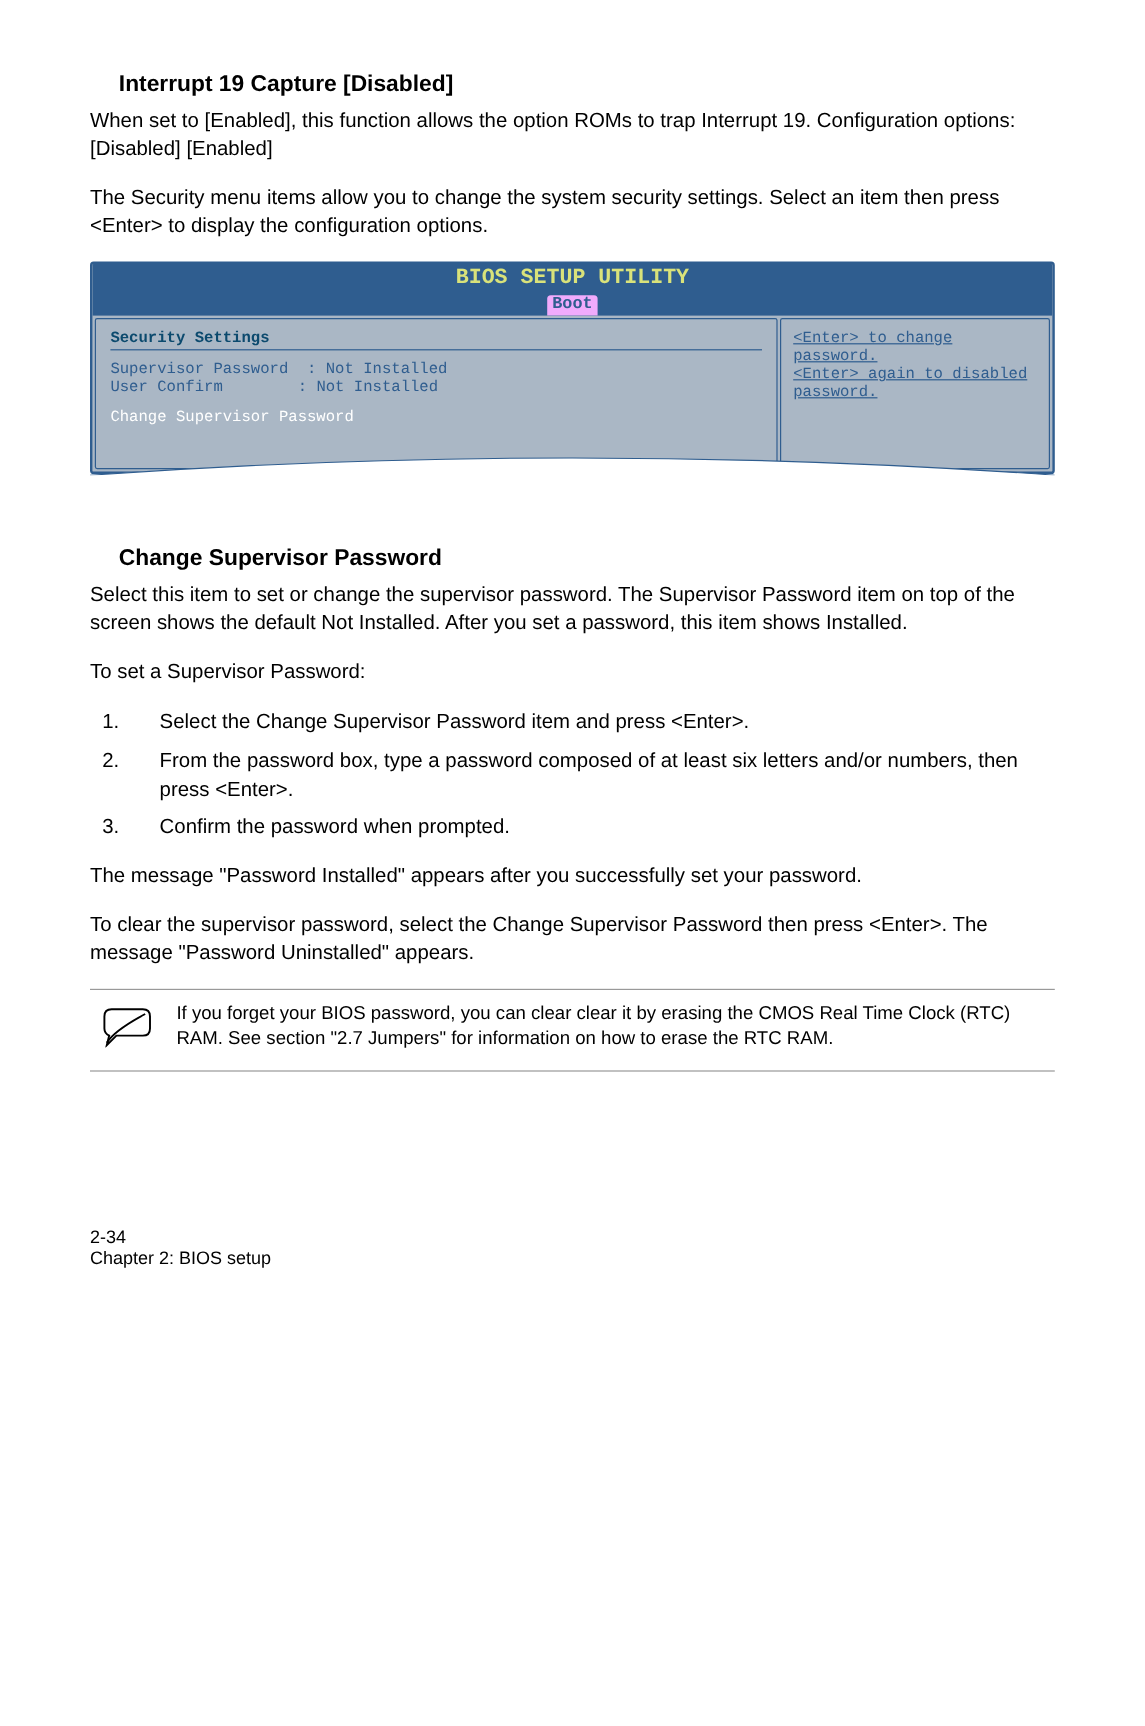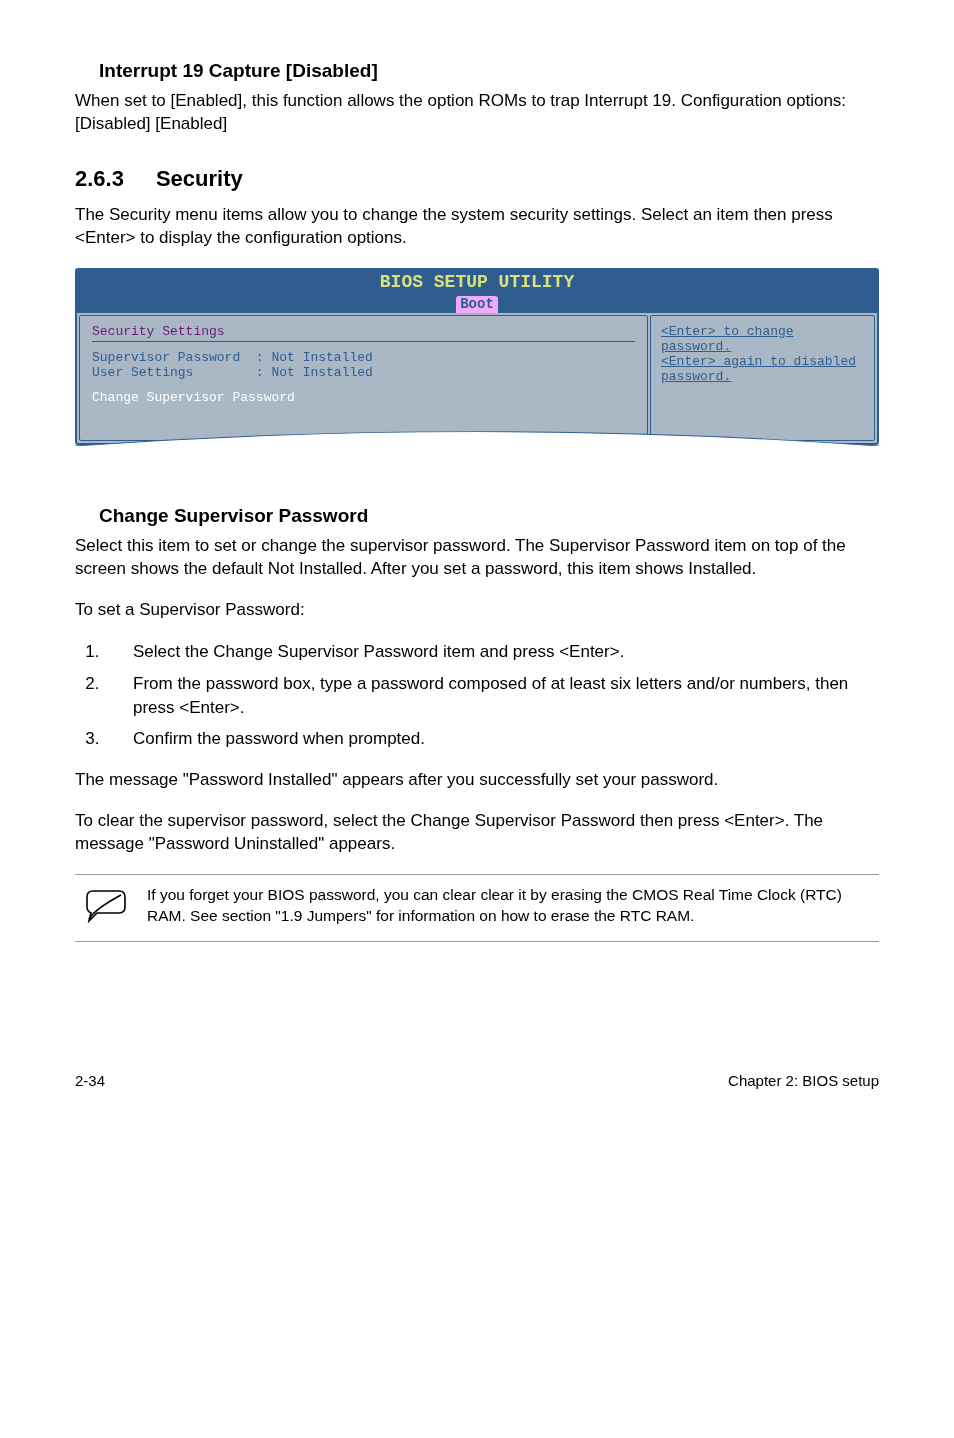--- a/index.html
+++ b/index.html
@@ -83,22 +83,22 @@
       padding: 8px 12px 20px 12px;
       font-family: "Courier New", monospace;
       font-size: 13px;
       color: #2f5d8f;
       border: 1px solid #2f5d8f;
       margin: 2px;
       border-radius: 2px;
       position: relative;
     }
     .bios-settings-title {
-      font-weight: normal;
-      color: #701a75;
+      font-weight: bold;
+      color: #0c4a6e;
       margin-bottom: 2px;
     }
     .bios-divider {
       height: 1px;
       background: #2f5d8f;
       margin: 2px 0 8px 0;
     }
     .bios-row {
       white-space: pre;
       color: #2f5d8f;
@@ -163,51 +163,49 @@
       flex-shrink: 0;
       padding-left: 10px;
       padding-top: 4px;
     }
     .note-text {
       font-size: 15.5px;
       line-height: 1.35;
     }
     .footer {
       display: flex;
-      justify-content: space-between;
+      justify-content: flex-start;
       font-size: 15px;
       padding: 0 75px 40px 75px;
       margin-top: 60px;
+      flex-direction: column;
     }
   </style>
 </head>
 <body>
 
 <div class="page">
 
   <h2 class="subsection">Interrupt 19 Capture [Disabled]</h2>
   <p class="body-text">When set to [Enabled], this function allows the option ROMs to trap Interrupt 19. Configuration options: [Disabled] [Enabled]</p>
 
-  <h1 class="section-heading">
-    <span class="section-number">2.6.3</span><span>Security</span>
-  </h1>
   <p class="body-text">The Security menu items allow you to change the system security settings. Select an item then press &lt;Enter&gt; to display the configuration options.</p>
 
   <div class="bios-box">
     <div class="bios-container">
       <div class="bios-header">
         <div class="bios-title">BIOS SETUP UTILITY</div>
         <div><span class="bios-tab">Boot</span></div>
       </div>
       <div class="bios-body">
         <div class="bios-left">
           <div class="bios-settings-title">Security Settings</div>
           <div class="bios-divider"></div>
           <div class="bios-row"><span>Supervisor Password</span>  <span>: Not Installed</span></div>
-          <div class="bios-row"><span>User Settings      </span>  <span>: Not Installed</span></div>
+          <div class="bios-row"><span>User Confirm      </span>  <span>: Not Installed</span></div>
           <div class="bios-selected">Change Supervisor Password</div>
         </div>
         <div class="bios-right">
           <div style="white-space: pre-line;">&lt;Enter&gt; to change password.
 &lt;Enter&gt; again to disabled password.</div>
         </div>
       </div>
     </div>
     <div class="bios-bottom-curve">
       <svg viewBox="0 0 800 20" preserveAspectRatio="none">
@@ -230,21 +228,21 @@
   <p class="body-text">The message "Password Installed" appears after you successfully set your password.</p>
   <p class="body-text">To clear the supervisor password, select the Change Supervisor Password then press &lt;Enter&gt;. The message "Password Uninstalled" appears.</p>
 
   <div class="note-box">
     <div class="note-icon">
       <svg width="42" height="34" viewBox="0 0 42 34">
         <path d="M 2 8 Q 2 2 8 2 L 34 2 Q 40 2 40 8 L 40 18 Q 40 24 34 24 L 12 24 L 4 32 L 6 24 Q 2 22 2 18 Z" fill="none" stroke="#000" stroke-width="1.6"></path>
         <path d="M 4 30 Q 10 20 36 6" fill="none" stroke="#000" stroke-width="1.6"></path>
       </svg>
     </div>
-    <div class="note-text">If you forget your BIOS password, you can clear clear it by erasing the CMOS Real Time Clock (RTC) RAM. See section "1.9 Jumpers" for information on how to erase the RTC RAM.</div>
+    <div class="note-text">If you forget your BIOS password, you can clear clear it by erasing the CMOS Real Time Clock (RTC) RAM. See section "2.7 Jumpers" for information on how to erase the RTC RAM.</div>
   </div>
 
 </div>
 
 <div class="footer">
   <span>2-34</span>
   <span>Chapter 2: BIOS setup</span>
 </div>
 
 </body></html>

